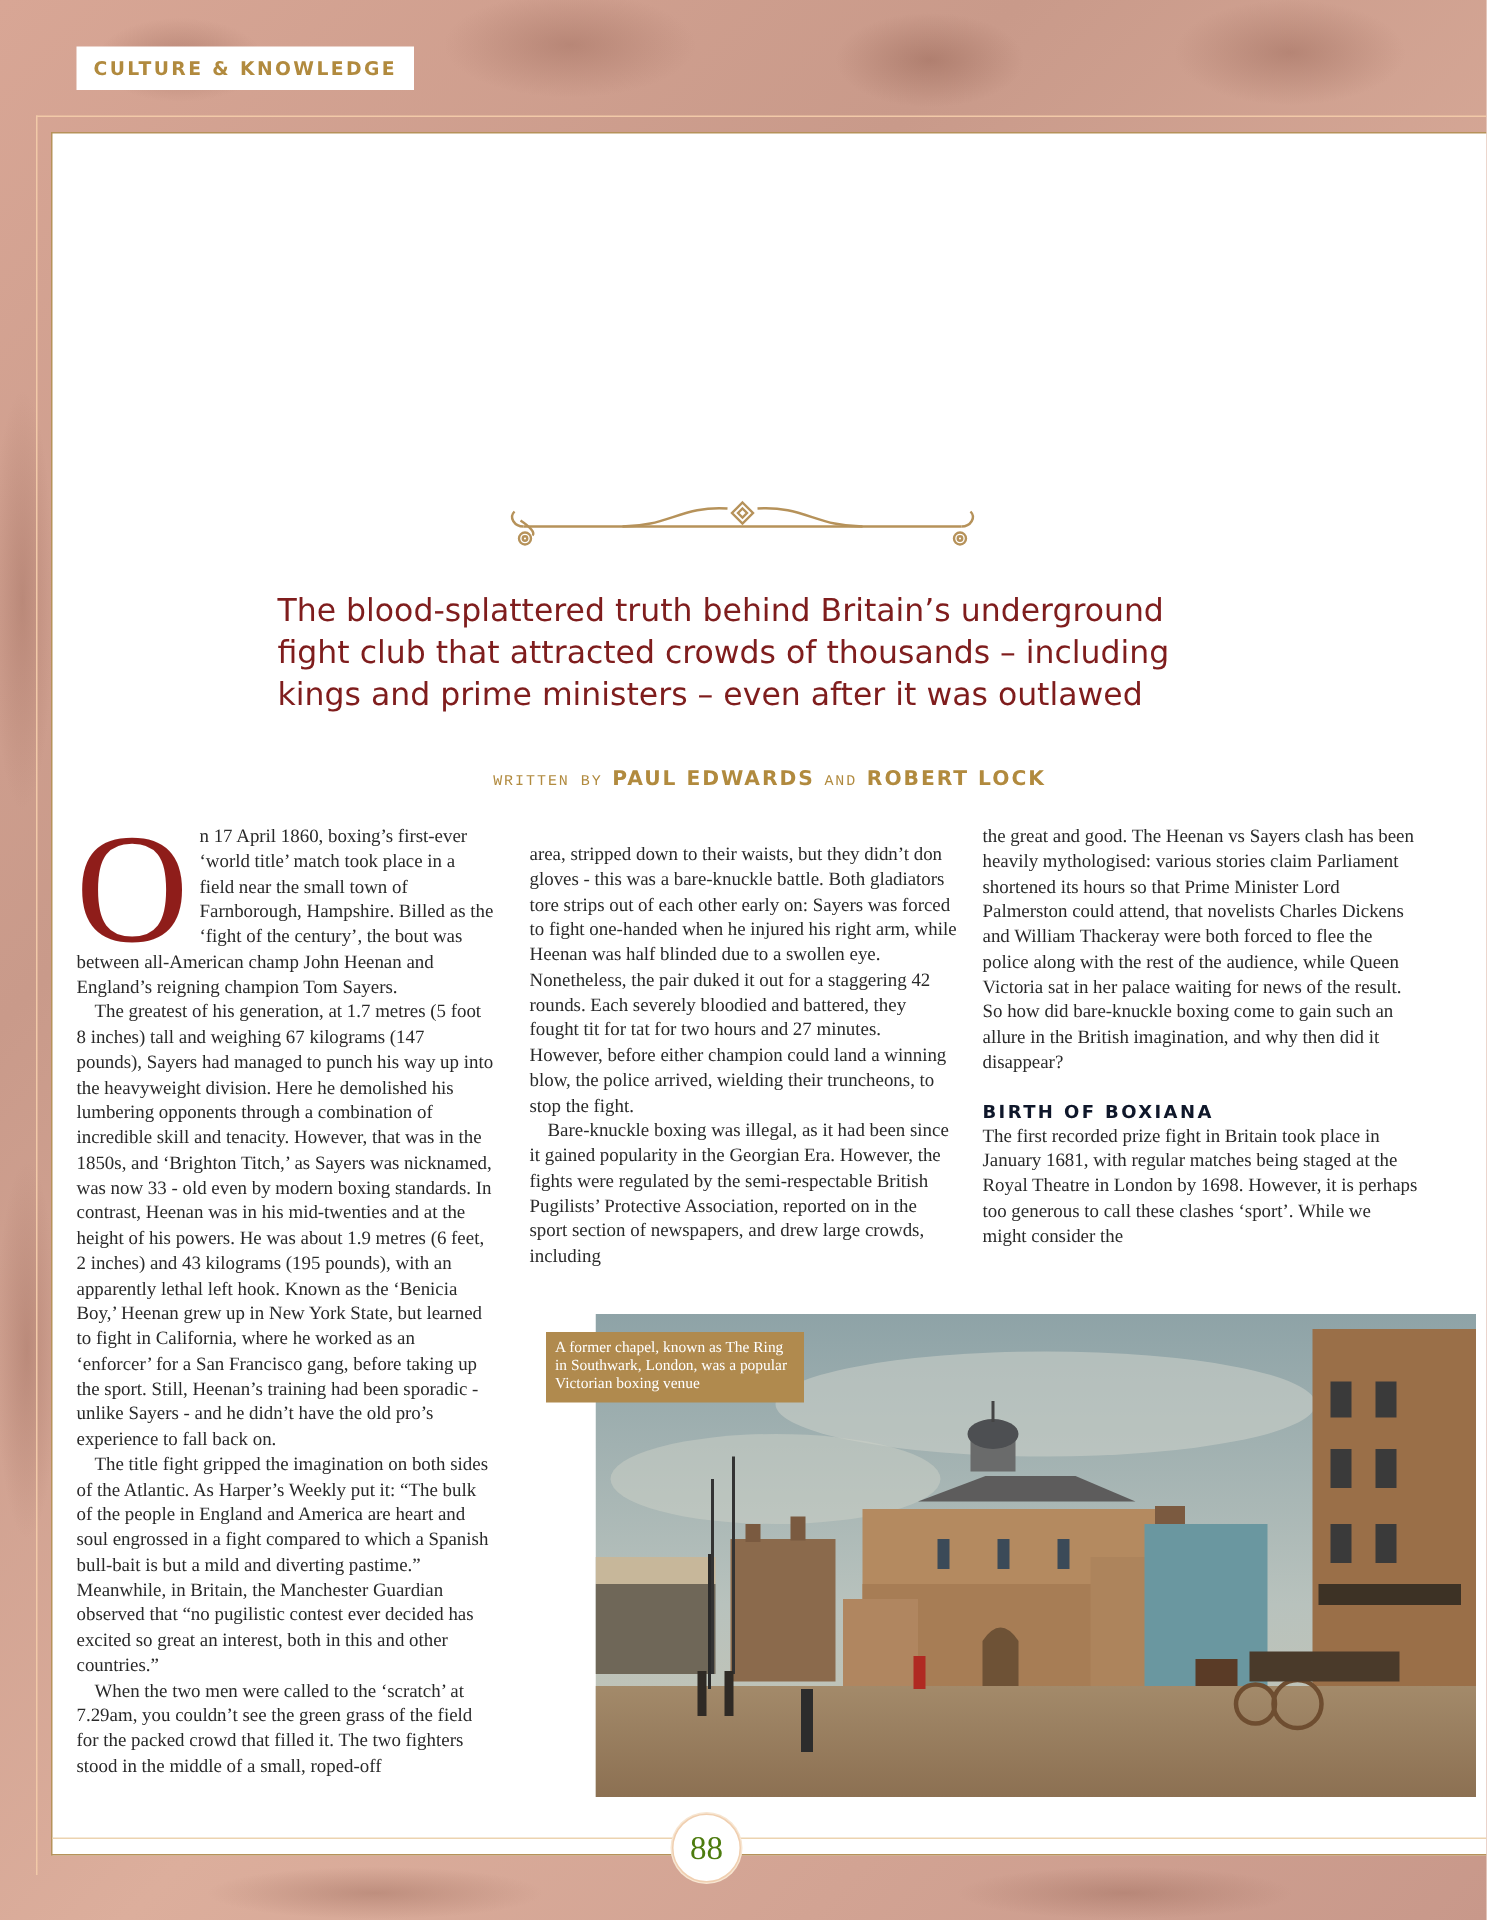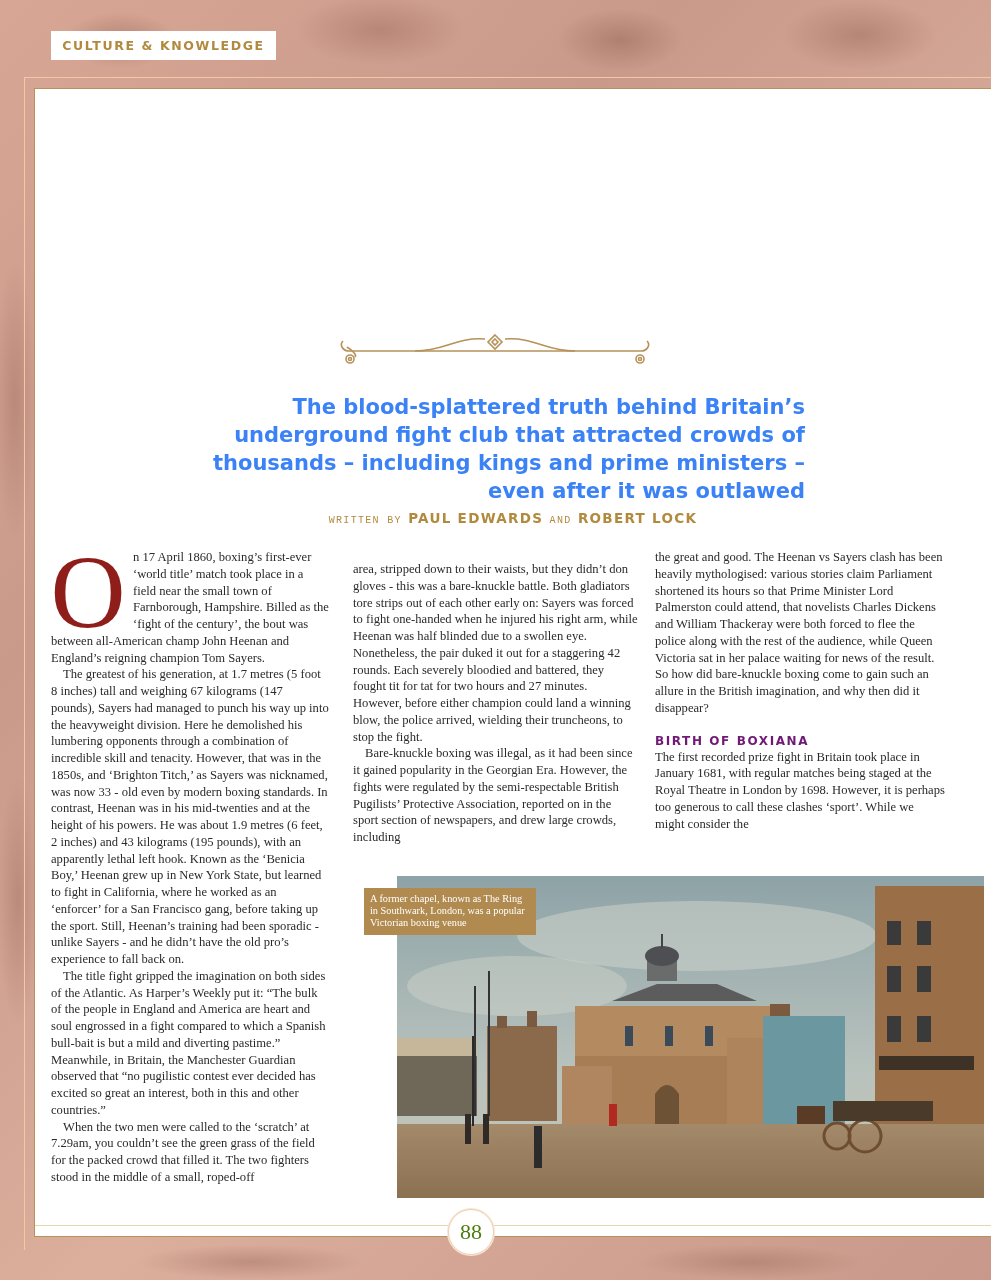--- a/index.html
+++ b/index.html
@@ -54,22 +54,22 @@
     text-align: center;
     color: #8f1d1a;
     font-family: "DejaVu Sans", sans-serif; font-weight: bold;
     font-size: 96px; line-height: 94px; letter-spacing: -1px;
   }
   .flourish {
     position: absolute; left: 300px; top: 240px; width: 320px; height: 40px;
   }
   .standfirst {
     position: absolute; left: 150px; width: 620px; top: 304px;
-    text-align: right; color: #3b82f6;
-    font-family: "DejaVu Sans", sans-serif; font-weight: 700;
+    text-align: left; color: #7f1d1d;
+    font-family: "DejaVu Sans", sans-serif; font-weight: 400;
     font-size: 21px; line-height: 28px;
   }
   .byline {
     position: absolute; left: 0; right: 0; top: 419px;
     text-align: center; color: #b18a3e;
     font-family: "DejaVu Sans", sans-serif;
     letter-spacing: 1.3px;
   }
   .byline .small { font-size: 10px; font-family: Liberation Mono, monospace; }
   .byline .name { font-size: 13.5px; font-weight: bold; }
@@ -81,21 +81,21 @@
   .col p { margin: 0; }
   .col p.indent { text-indent: 12px; }
   .col1 { left: 16px; width: 278px; }
   .col2 { left: 318px; width: 286px; margin-top: 12px; }
   .col3 { left: 620px; width: 290px; }
   .dropcap {
     float: left; width: 74px; height: 80px; margin: 2px 8px 0 0;
   }
   .subhead {
     margin-top: 16px !important;
-    color: #701a75; font-family: "DejaVu Sans", sans-serif;
+    color: #0f172a; font-family: "DejaVu Sans", sans-serif;
     font-weight: bold; font-size: 12px; letter-spacing: 1.6px; line-height: 16px;
   }
   .painting {
     position: absolute; left: 318px; top: 787px; width: 587px; height: 322px;
     overflow: hidden;
     padding-left: 44px;
   }
   .caption {
     position: absolute; left: 11px; top: 12px; width: 160px;
     background: #b08a4e; color: #fff;

